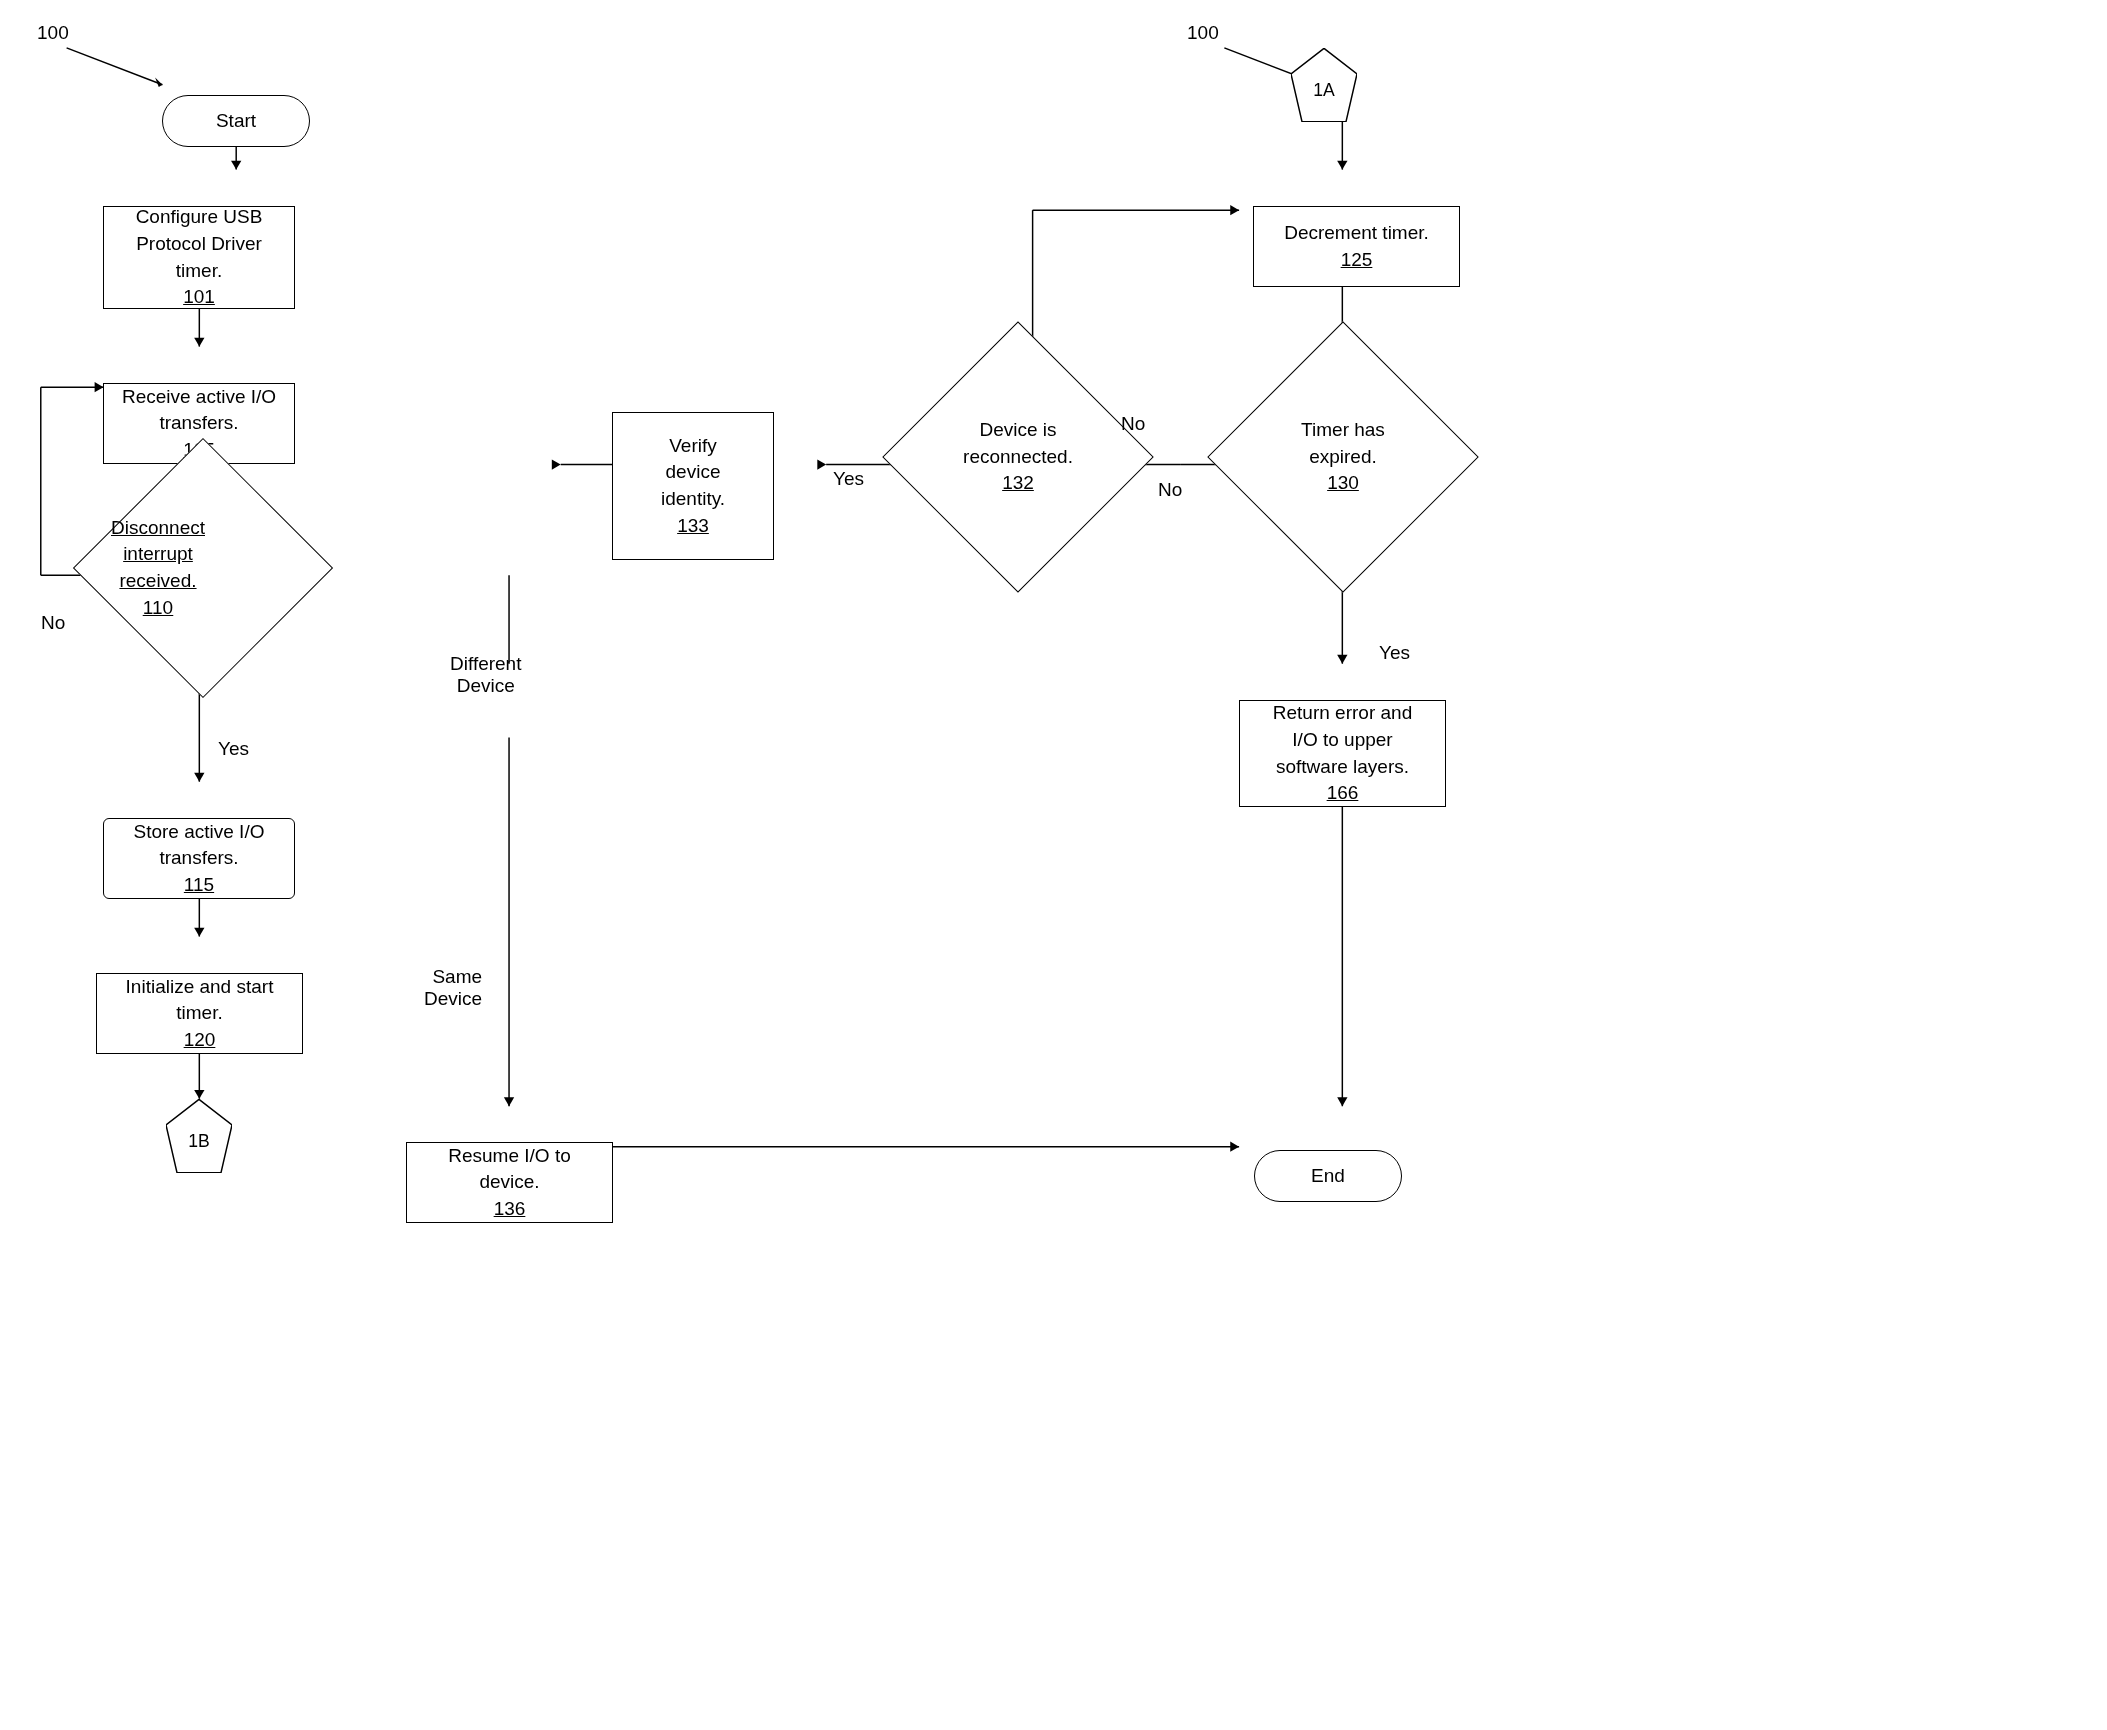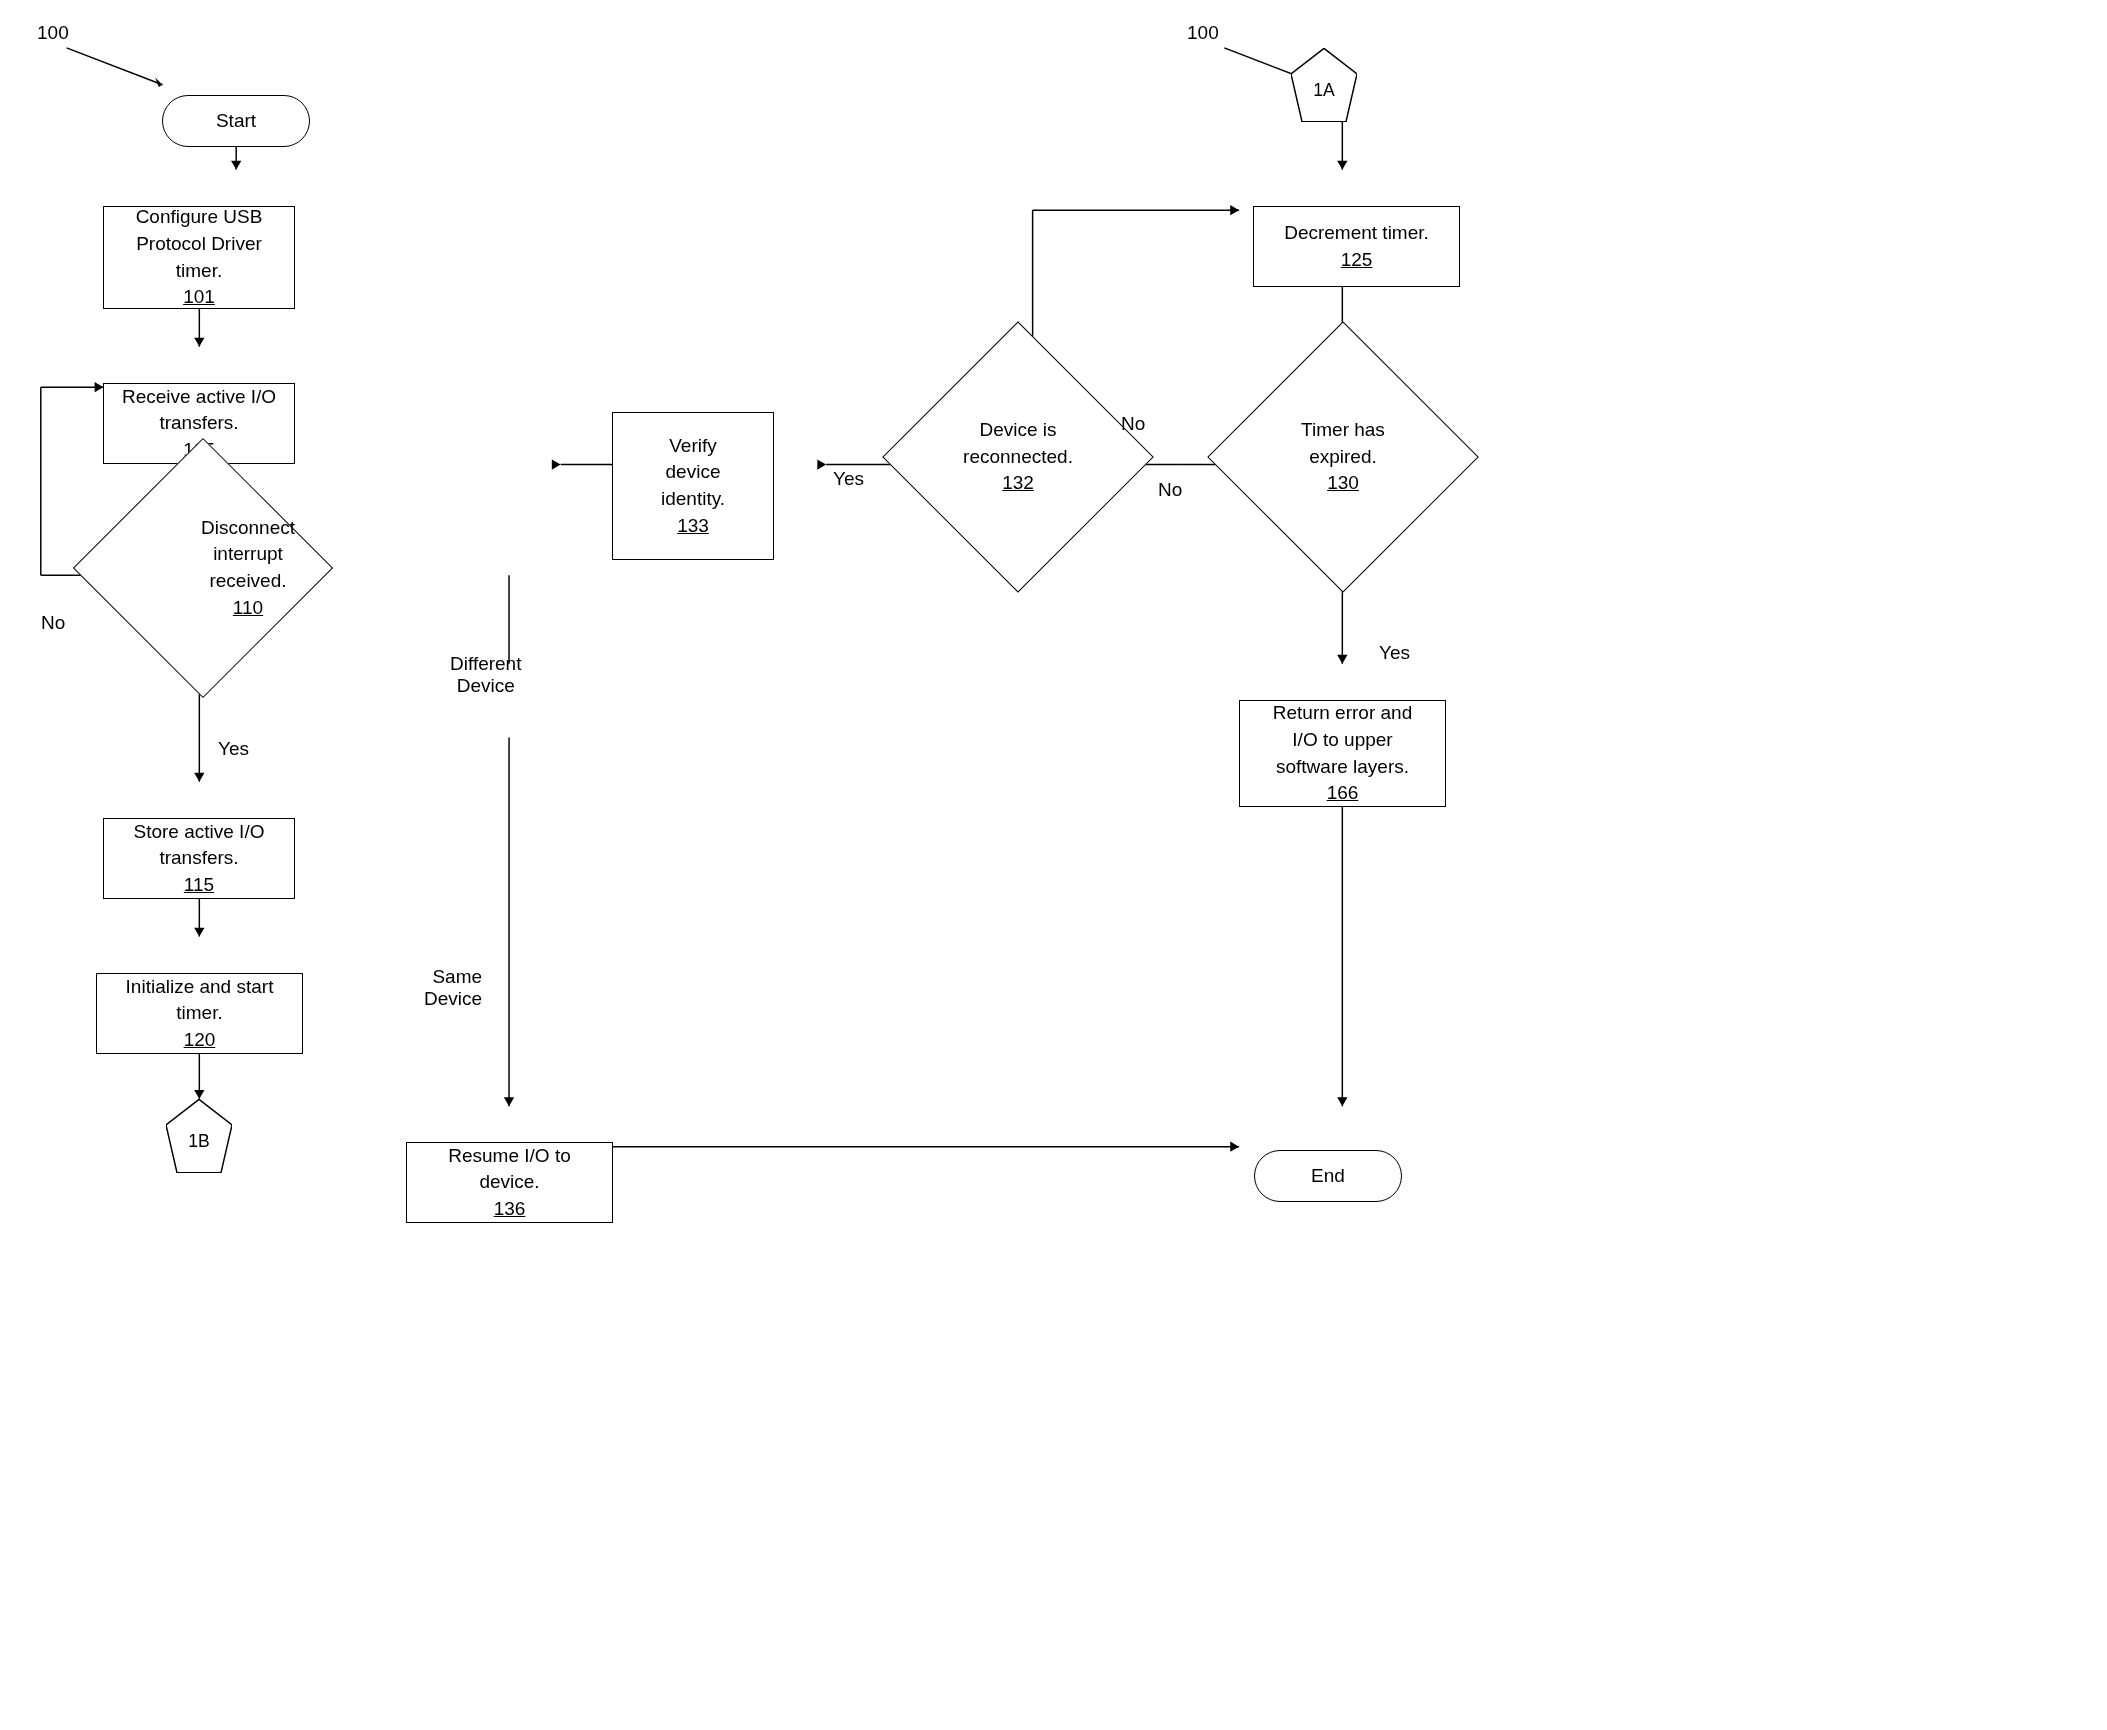--- a/index.html
+++ b/index.html
@@ -142,28 +142,28 @@
   <div class="node rect" style="left:103px; top:347px; width:192px; height:81px;">
     <span class="node-text">Receive active I/O<br>transfers.<br><span class="underline">105</span></span>
   </div>
 
   <div class="label" style="left:41px; top:612px; font-size:19px;">No</div>
 
   <div style="position:absolute; left:111px; top:476px; width:184px; height:184px;">
     <div style="position:absolute; top:0; left:0; width:184px; height:184px; transform:rotate(45deg);
          border:1.5px solid #000; background:#fff;"></div>
     <div style="position:absolute; top:0; left:0; width:184px; height:184px; display:flex;
-         align-items:center; justify-content:flex-end; text-align:center;">
+         align-items:center; justify-content:flex-start; text-align:center;text-decoration:underline;">
       <span class="node-text">Disconnect<br>interrupt<br>received.<br><span class="underline">110</span></span>
     </div>
   </div>
 
   <div class="label" style="left:218px; top:738px; font-size:19px;">Yes</div>
 
-  <div class="node rect" style="left:103px; top:782px; width:192px; height:81px;">
+  <div class="node rect" style="left:103px; top:782px; width:192px; height:81px;border-radius:6px;">
     <span class="node-text">Store active I/O<br>transfers.<br><span class="underline">115</span></span>
   </div>
 
   <div class="node rect" style="left:96px; top:937px; width:207px; height:81px;">
     <span class="node-text">Initialize and start<br>timer.<br><span class="underline">120</span></span>
   </div>
 
   <div style="position:absolute; left:166px; top:1099px; width:66px; height:74px;">
     <svg width="66" height="74" viewBox="0 0 90 100" style="font-size:14px">
       <polygon points="45,0 90,35 75,100 15,100 0,35" fill="white" stroke="black" stroke-width="2"></polygon>

